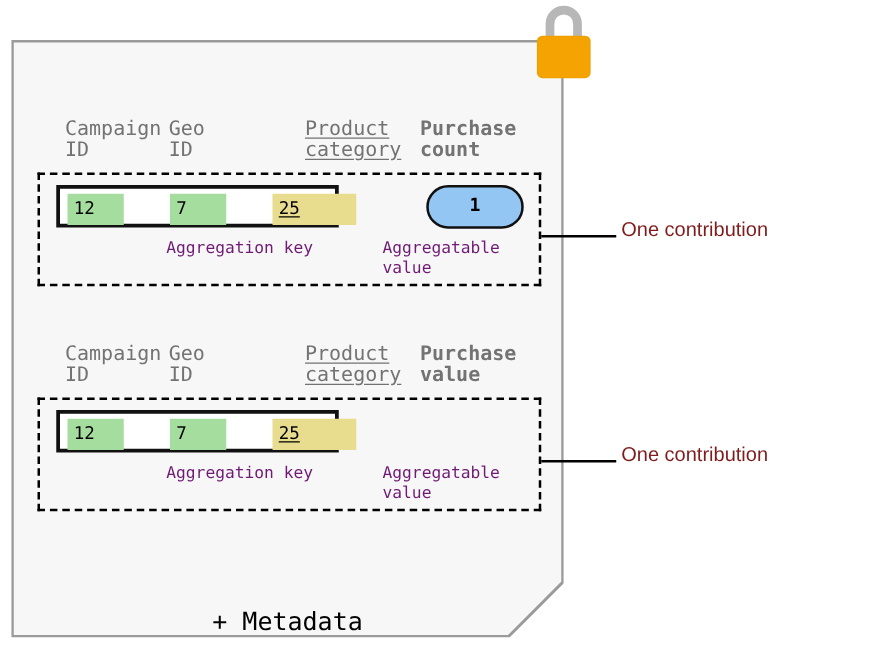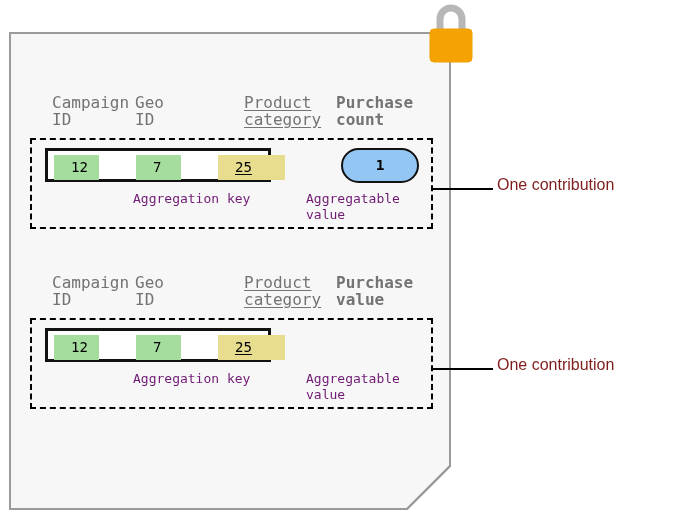--- a/index.html
+++ b/index.html
@@ -90,21 +90,21 @@
     box-sizing: border-box;
   }
   .cell {
     position: absolute;
     top: 4px;
     height: 25px;
     line-height: 25px;
     font-size: 14px;
     color: #000000;
     text-align: left;
-    padding-left: 17px;
+    padding-left: 5px;
     box-sizing: border-box;
   }
   .cell.k1 { left: 6px;   width: 45px; background: #a5dd9f; }
   .cell.k2 { left: 88px;  width: 45px; background: #a5dd9f; }
   .cell.k3 { left: 170px; width: 67px; background: #e8dc8f; }
   .cell.underlined span { text-decoration: underline; text-underline-offset: 2px; }
 
   
   .pill {
     position: absolute;
@@ -213,20 +213,21 @@
       <div class="cell k2">7</div>
       <div class="cell k3 underlined"><span>25</span></div>
     </div>
 
 
     <div class="anno key-label">Aggregation key</div>
     <div class="anno value-label">Aggregatable
 value</div>
   </div>
 
+  <div class="metadata">+ Metadata</div>
 </div>
 
 <div class="padlock">
   <svg viewBox="0 0 52 66" width="52" height="66">
     <path d="M15,33 L15,19 A11,11 0 0 1 37,19 L37,33" fill="none" stroke="#b7b7b7" stroke-width="7"></path>
     <rect x="5" y="29" width="42" height="33" rx="4" ry="4" fill="#f5a203" stroke="#eda000" stroke-width="1"></rect>
   </svg>
 </div>
 
 <div class="leader" style="left:433px; top:188px; width:60px;"></div>

